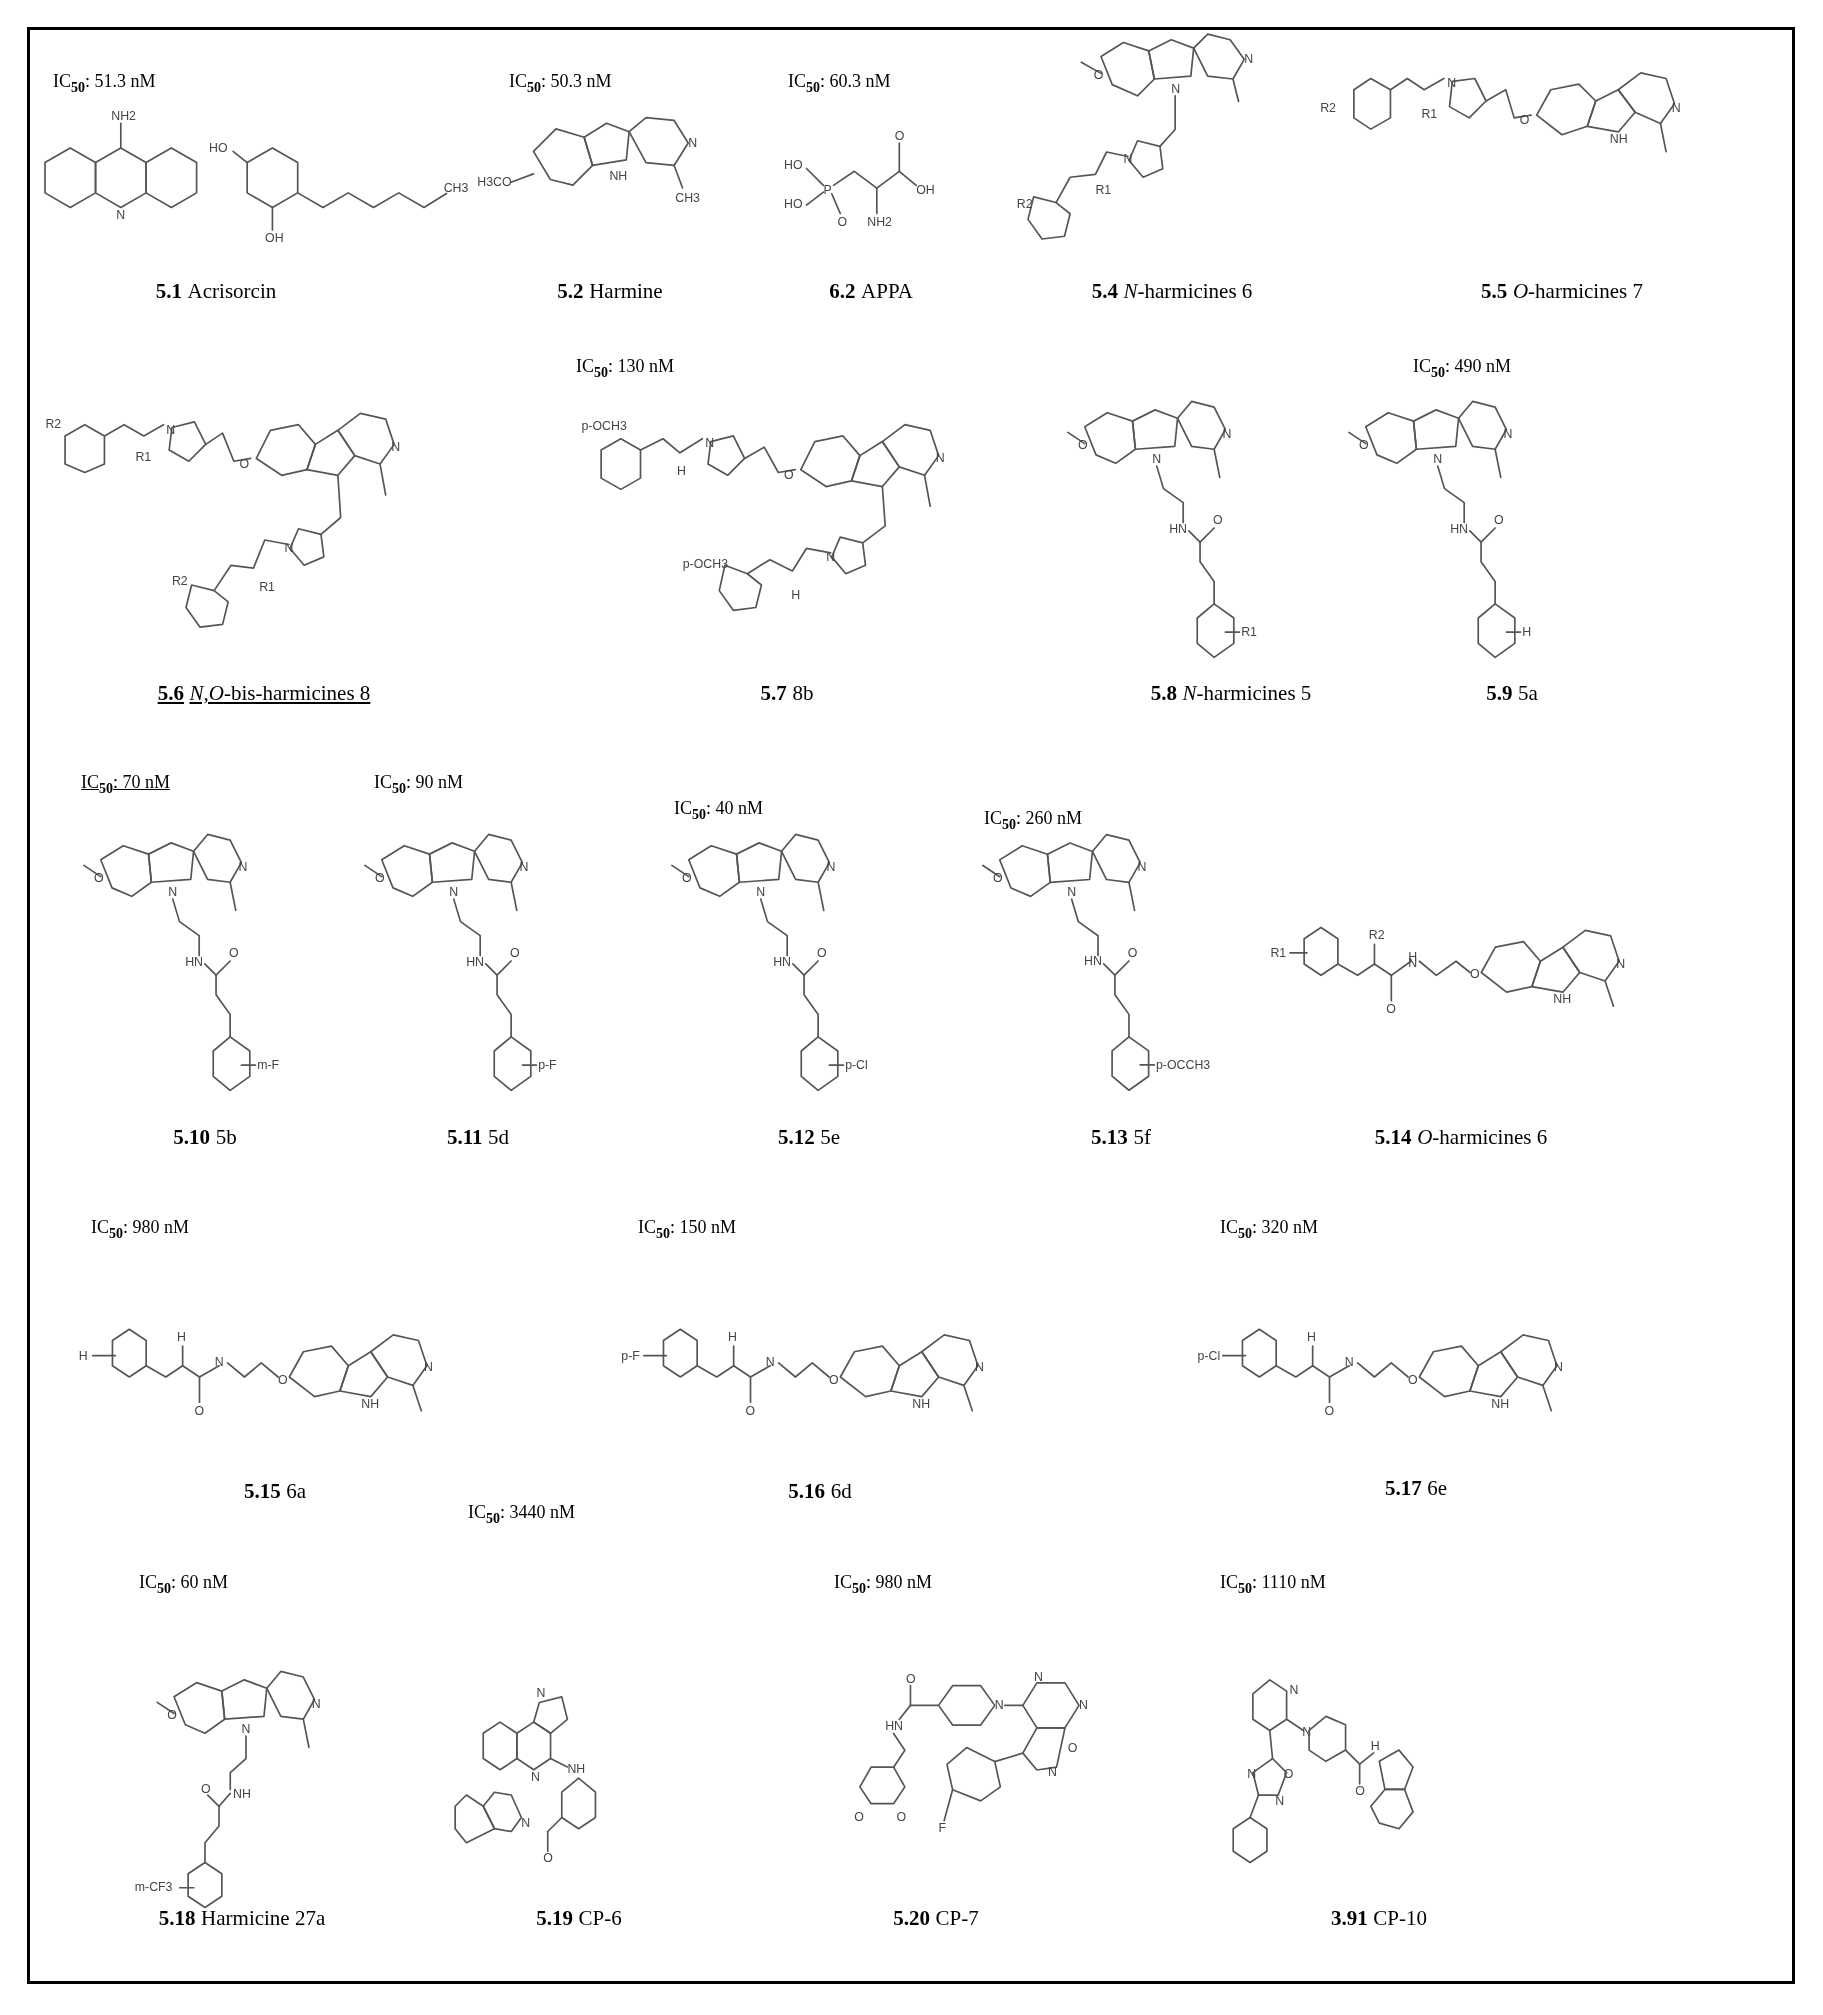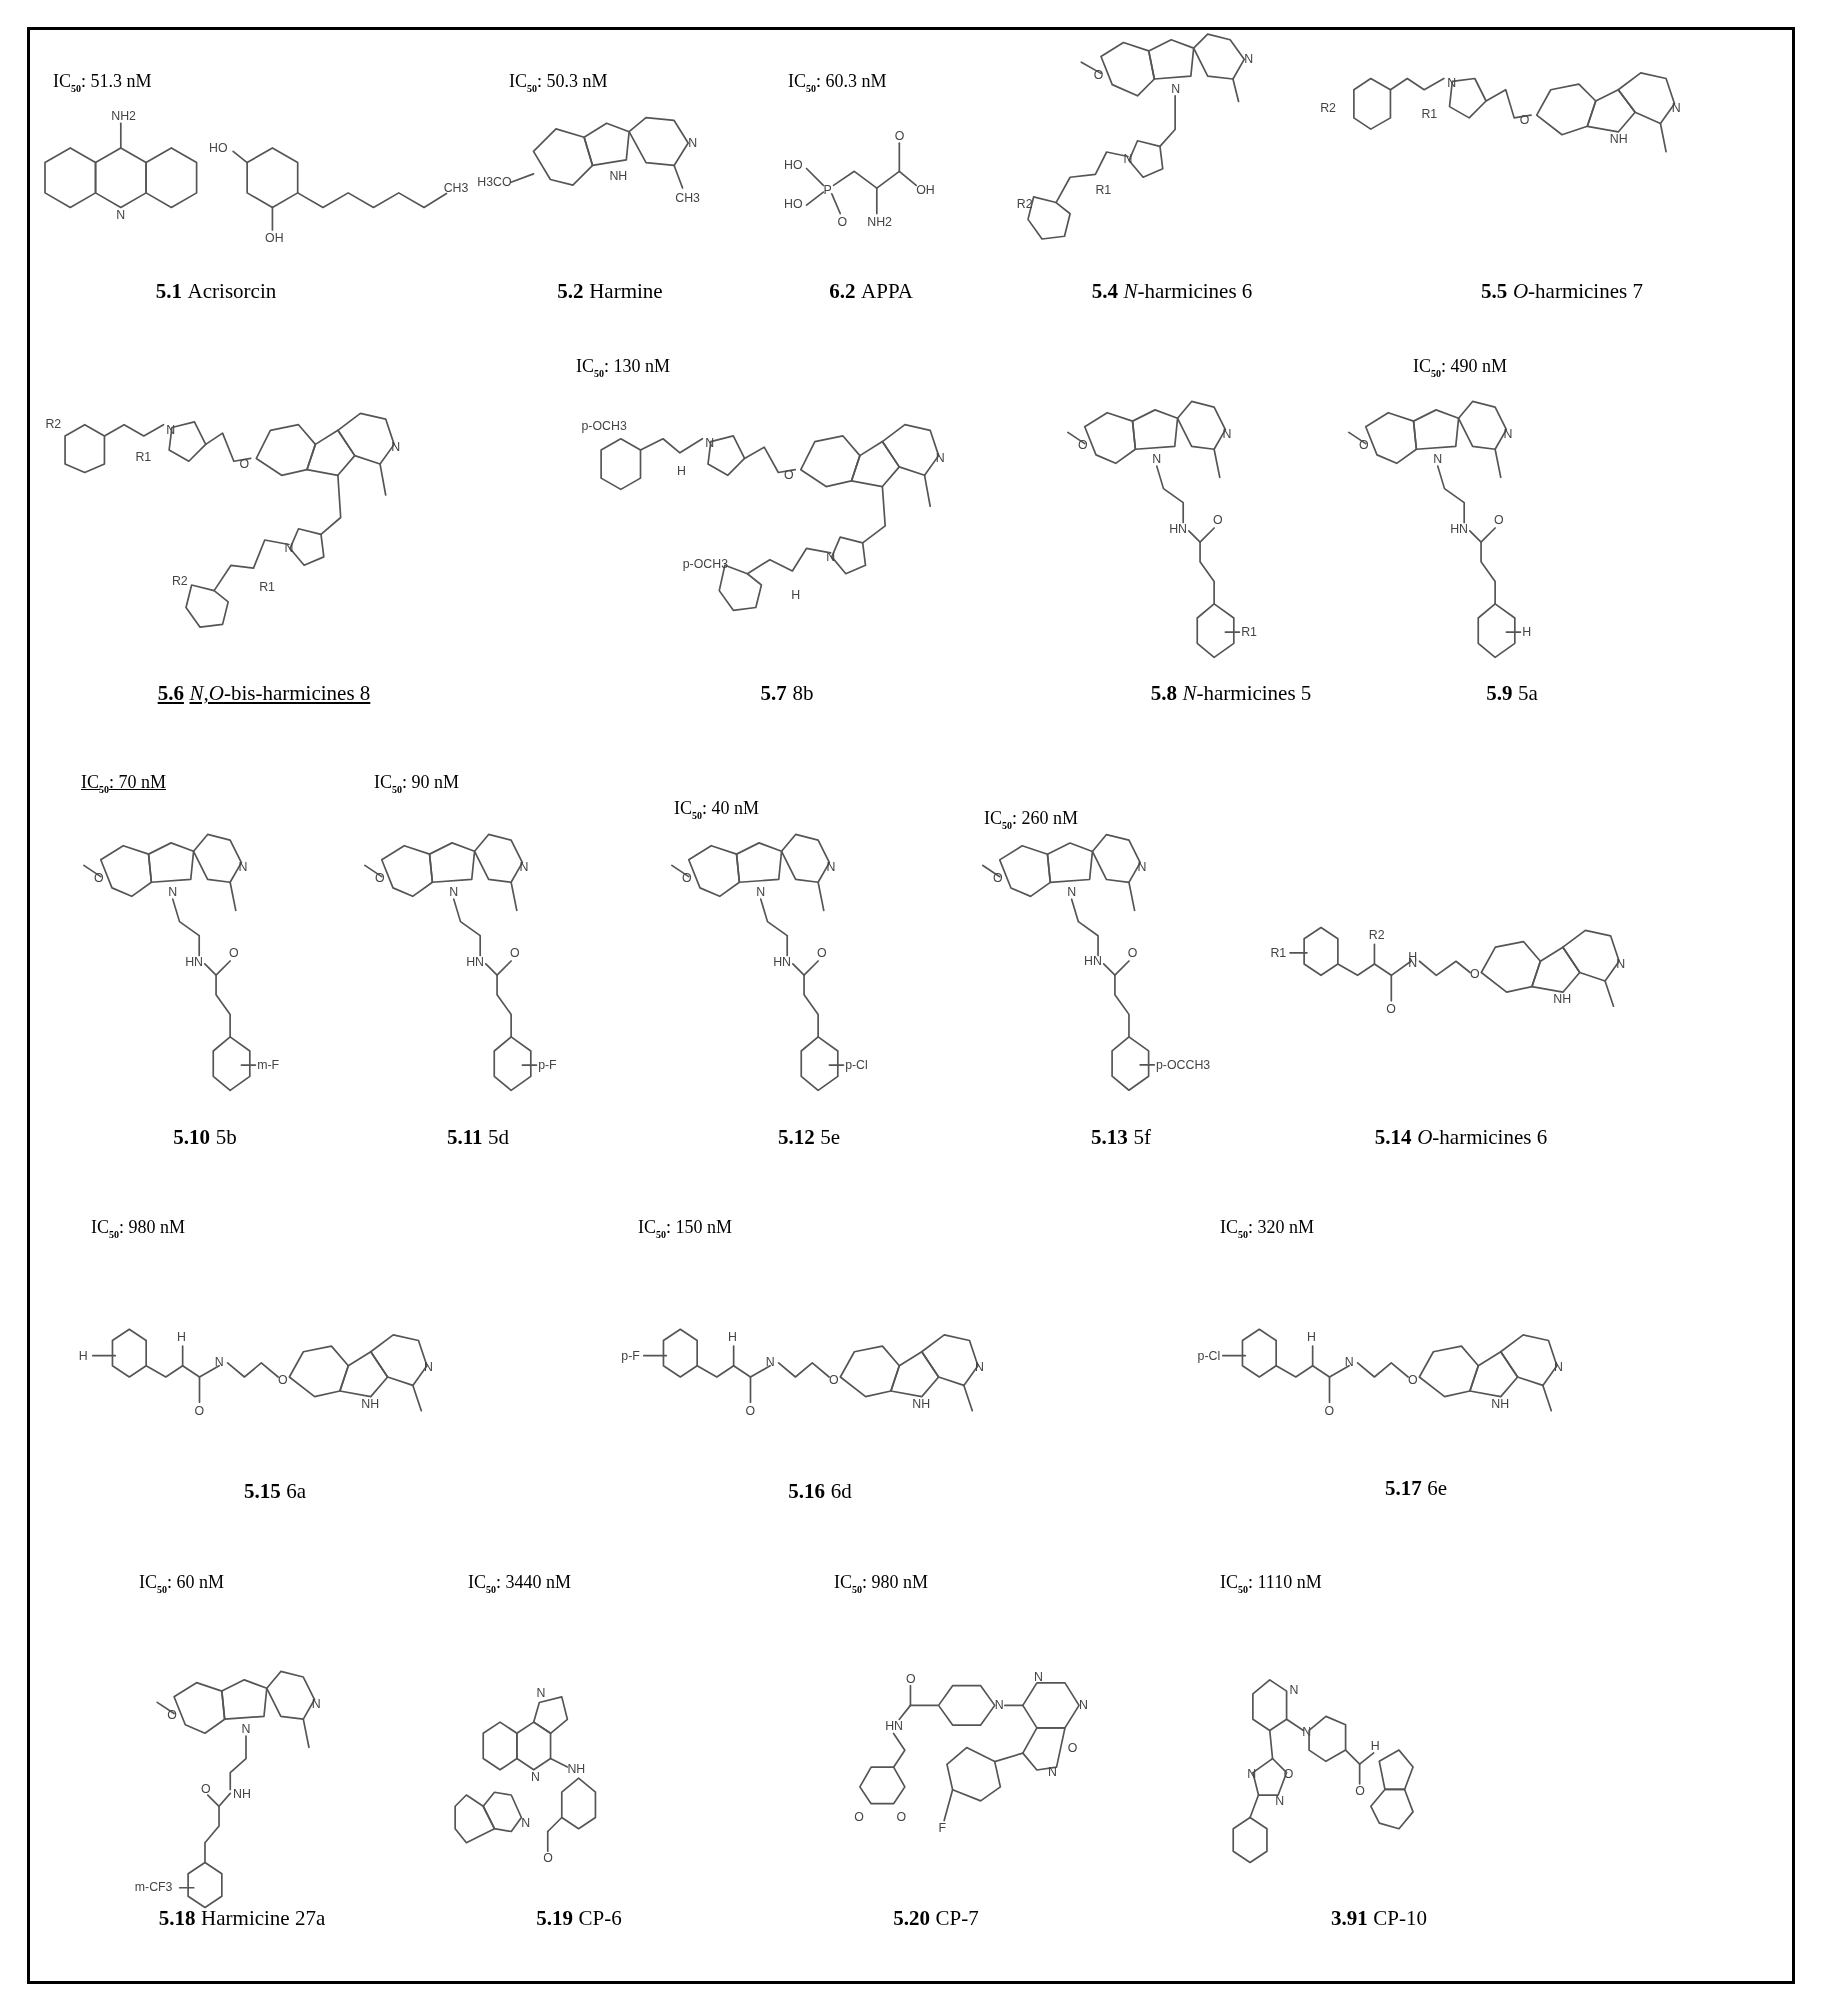--- a/index.html
+++ b/index.html
@@ -1,21 +1,21 @@
 <!DOCTYPE html>
 <html style="font-size:9px"><head>
 <meta charset="utf-8">
 <style>
   html, body { margin:0; padding:0; background:#ffffff; }
   body { width:1824px; height:2015px; position:relative; overflow:hidden;
          font-family:"Liberation Serif", "DejaVu Serif", serif; color:#000; }
   .frame { position:absolute; left:27px; top:27px; width:1768px; height:1957px;
            border:3.4px solid #000; box-sizing:border-box; }
   .ic50 { position:absolute; font-size:18px; white-space:nowrap; line-height:1; }
-  .ic50 sub { font-size:10px; font-weight:bold; vertical-align:-4.5px; }
+  .ic50 sub { font-size:14px; font-weight:bold; vertical-align:-4.5px; }
   .caption { position:absolute; font-size:21px; white-space:nowrap; transform:translateX(-50%); line-height:1; }
   .caption .num { font-weight:bold; margin-right:5.6px; }
   .caption .it { font-style:italic; }
   .mol { position:absolute; }
   .mol svg { overflow:visible; }
   .mol line, .mol polyline, .mol polygon, .mol path { stroke:#555; stroke-width:3; fill:none; stroke-linecap:round; stroke-linejoin:round; }
   .mol text { font-family:"Liberation Sans", "DejaVu Sans", sans-serif; font-size:22px; fill:#444; }
 </style>
 </head>
 <body>
@@ -28,21 +28,21 @@
 <div class="ic50" style="left:576px;top:357px;font-family:Liberation Serif, serif;"><span>IC</span><sub>50</sub><span>: 130 nM</span></div>
 <div class="ic50" style="left:1413px;top:357px;"><span>IC</span><sub>50</sub><span>: 490 nM</span></div>
 <div class="ic50" style="left:81px;top:773px;text-decoration:underline;"><span>IC</span><sub>50</sub><span>: 70 nM</span></div>
 <div class="ic50" style="left:374px;top:773px;"><span>IC</span><sub>50</sub><span>: 90 nM</span></div>
 <div class="ic50" style="left:674px;top:773px;margin-top:26px;"><span>IC</span><sub>50</sub><span>: 40 nM</span></div>
 <div class="ic50" style="left:984px;top:773px;margin-top:36px;"><span>IC</span><sub>50</sub><span>: 260 nM</span></div>
 <div class="ic50" style="left:91px;top:1218px;"><span>IC</span><sub>50</sub><span>: 980 nM</span></div>
 <div class="ic50" style="left:638px;top:1218px;"><span>IC</span><sub>50</sub><span>: 150 nM</span></div>
 <div class="ic50" style="left:1220px;top:1218px;"><span>IC</span><sub>50</sub><span>: 320 nM</span></div>
 <div class="ic50" style="left:139px;top:1573px;"><span>IC</span><sub>50</sub><span>: 60 nM</span></div>
-<div class="ic50" style="left:468px;top:1573px;"><span>IC</span><sub>50</sub><span>: 3440 nM</span></div>
+<div class="ic50" style="left:468px;top:1503px;"><span>IC</span><sub>50</sub><span>: 3440 nM</span></div>
 <div class="ic50" style="left:834px;top:1573px;"><span>IC</span><sub>50</sub><span>: 980 nM</span></div>
 <div class="ic50" style="left:1220px;top:1573px;"><span>IC</span><sub>50</sub><span>: 1110 nM</span></div>
 
 <div class="caption" style="left:216px;top:281px;"><span class="num">5.1</span><span class="it"></span><span>Acrisorcin</span></div>
 <div class="caption" style="left:610px;top:281px;"><span class="num">5.2</span><span class="it"></span><span>Harmine</span></div>
 <div class="caption" style="left:871px;top:281px;"><span class="num">6.2</span><span class="it"></span><span>APPA</span></div>
 <div class="caption" style="left:1172px;top:281px;"><span class="num">5.4</span><span class="it">N</span><span>-harmicines 6</span></div>
 <div class="caption" style="left:1562px;top:281px;"><span class="num">5.5</span><span class="it">O</span><span>-harmicines 7</span></div>
 
 <div class="caption" style="left:264px;top:683px;text-decoration:underline;"><span class="num">5.6</span><span class="it">N,O</span><span>-bis-harmicines 8</span></div>

